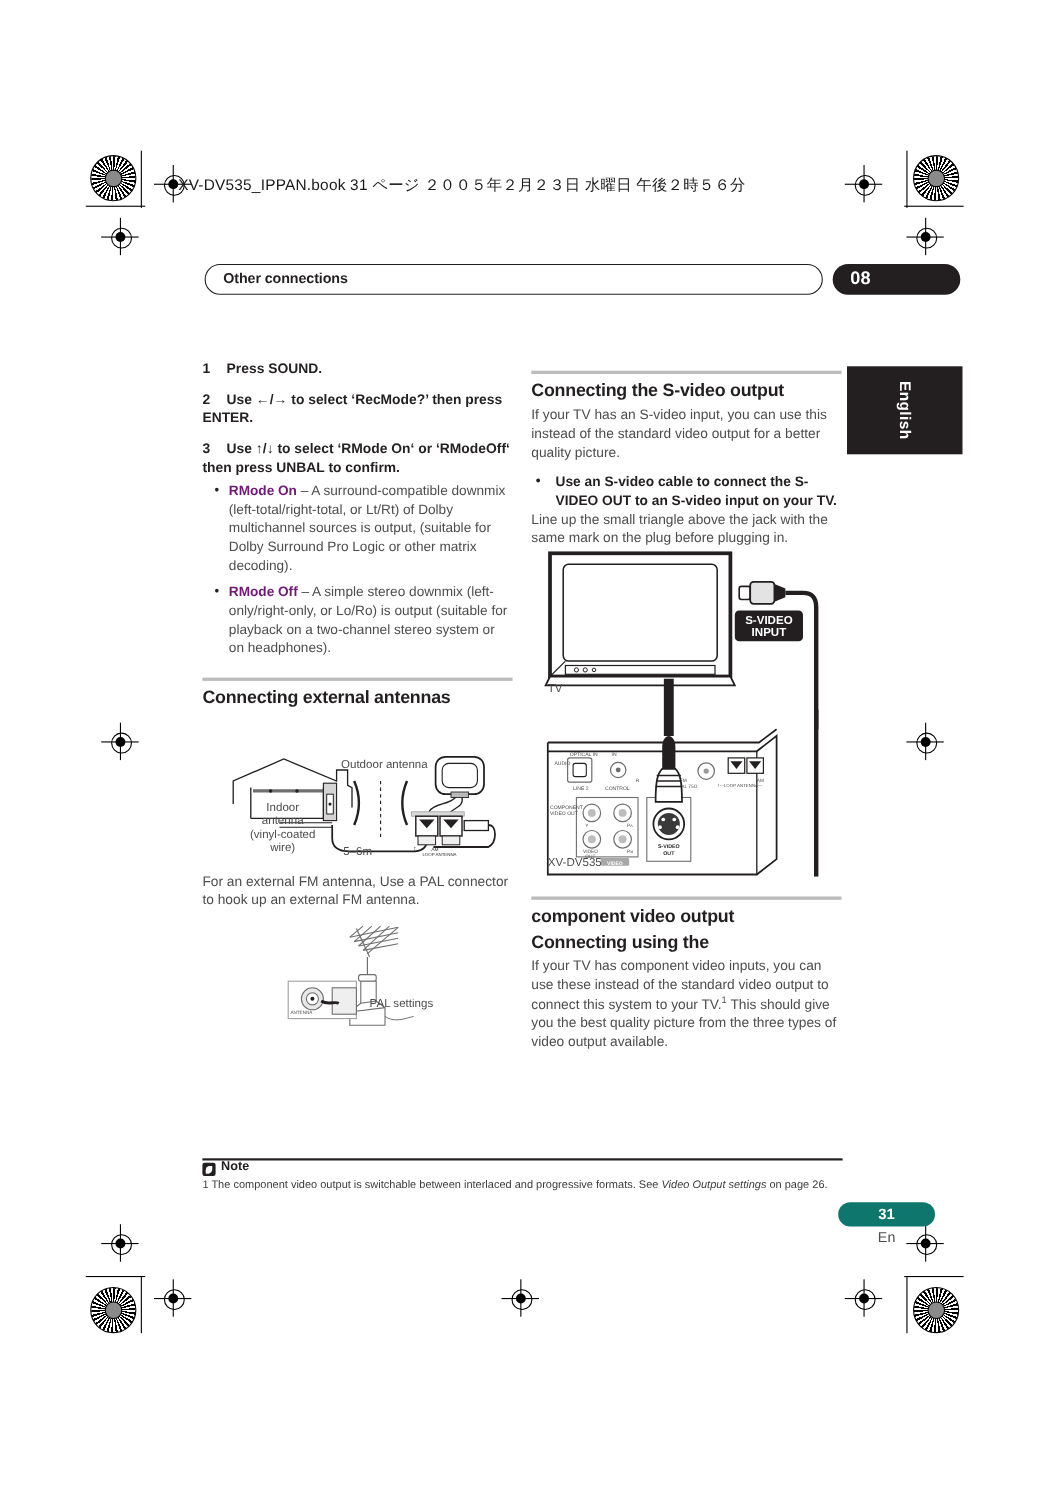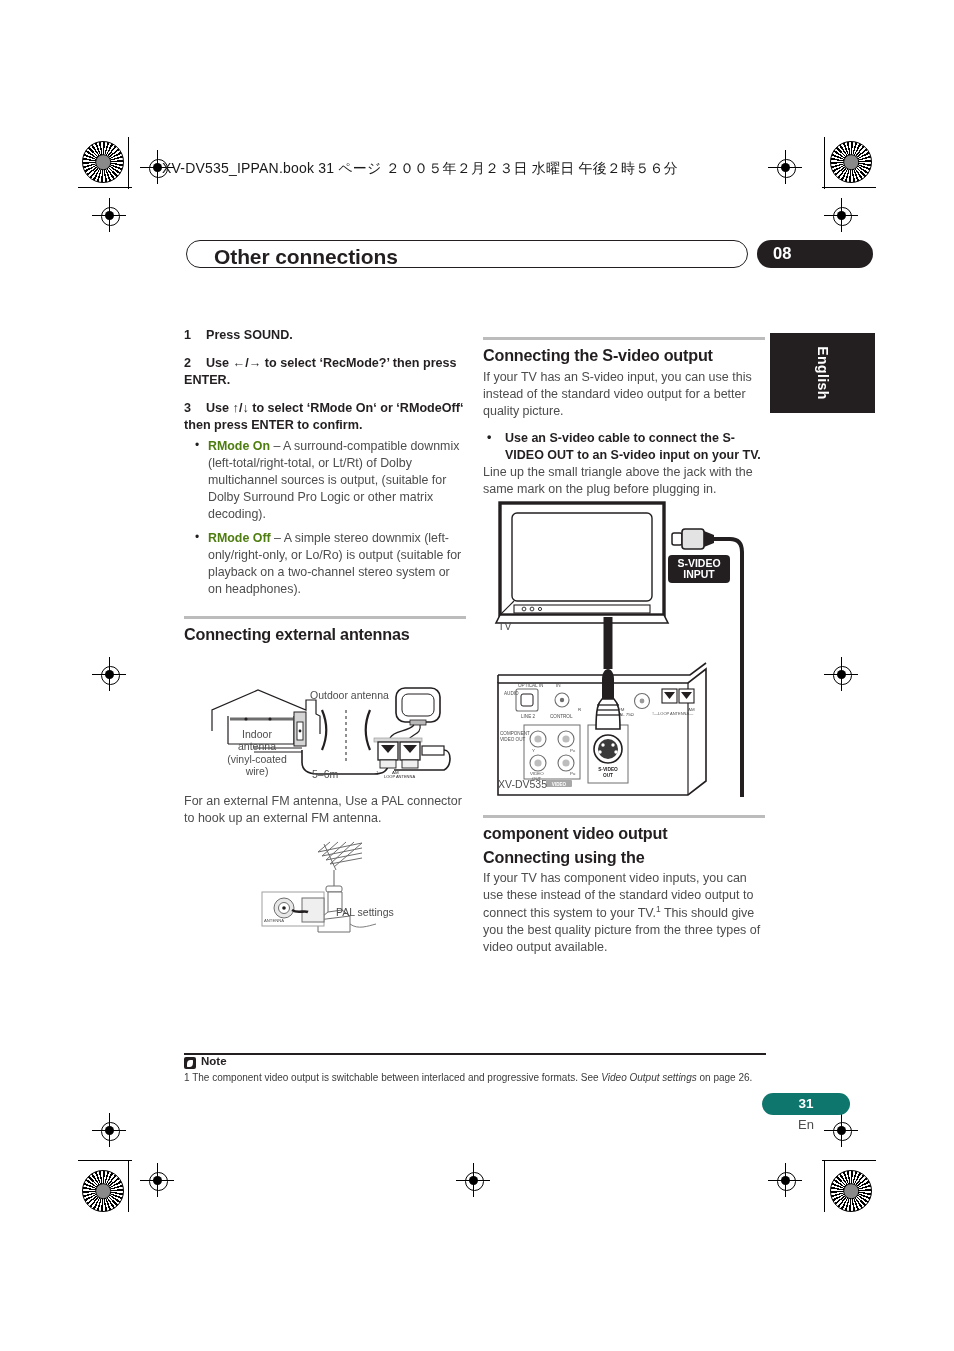--- a/index.html
+++ b/index.html
@@ -22,43 +22,43 @@
      background:#000;border-radius:50%;}
   .crop{position:absolute;background:#000;}
 
   
   .bookhead{position:absolute;left:162px;top:160px;font-size:14px;color:#1a1a1a;
      letter-spacing:.2px;white-space:nowrap;}
 
   
   .titlebar{position:absolute;left:186px;top:240px;width:562px;height:28px;
      border:1.4px solid #231f20;border-radius:14px;box-sizing:border-box;}
-  .titlebar span{position:absolute;left:16px;top:4px;font-size:21px;font-weight:bold;
-     letter-spacing:-.1px;margin-left:11px;}
+  .titlebar span{position:absolute;left:16px;top:4px;font-size:13px;font-weight:bold;
+     letter-spacing:-.1px;}
   .chapnum{position:absolute;left:757px;top:240px;width:116px;height:28px;background:#231f20;
      border-radius:14px;}
   .chapnum span{position:absolute;left:16px;top:4px;color:#fff;font-size:16.5px;font-weight:bold;}
 
   
   .langtab{position:absolute;left:770px;top:333px;width:105px;height:80px;background:#231f20;}
   .langtab span{position:absolute;left:50%;top:50%;transform:translate(-50%,-50%) rotate(90deg);
      color:#fff;font-size:14px;font-weight:bold;letter-spacing:.4px;white-space:nowrap;}
 
   
   .col{position:absolute;width:282px;}
   .colL{left:184px;top:327px;}
   .colR{left:483px;top:327px;}
 
   .step{font-size:12.6px;font-weight:bold;line-height:1.35;margin:0 0 11px 0;}
   .step .n{display:inline-block;width:22px;}
   .blist{margin:0;padding:0;list-style:none;}
   .blist li{position:relative;padding-left:24px;font-size:12.4px;line-height:1.37;
      color:#4d4d4d;margin-bottom:7px;}
   .blist li::before{content:"\2022";position:absolute;left:11px;top:-1px;color:#231f20;font-size:12px;}
-  .blist b{color:#4d7c0f;}
+  .blist b{color:#701a75;}
 
   h2.sec{font-size:16.2px;font-weight:bold;margin:0 0 4px 0;line-height:1.15;letter-spacing:-.2px;}
   .secrule{height:3px;background:#bcbcbc;margin:18px 0 6px 0;}
   p.body{font-size:12.5px;line-height:1.36;color:#4d4d4d;margin:0 0 10px 0;}
   .bulletlead{position:relative;padding-left:22px;font-weight:bold;font-size:12.5px;line-height:1.37;}
   .bulletlead::before{content:"\2022";position:absolute;left:4px;top:-1px;}
   sup.fn{font-size:8.5px;vertical-align:super;}
 
   
   .noterule{position:absolute;left:184px;top:1053px;width:582px;height:2.4px;background:#231f20;}
@@ -187,21 +187,21 @@
 
     <p class="step">
       <span class="n">1</span><span>Press SOUND.</span>
     </p>
 
     <p class="step">
       <span class="n">2</span><span>Use ←/→ to select ‘RecMode?’ then press ENTER.</span>
     </p>
 
     <p class="step" style="margin-bottom:4px;">
-      <span class="n">3</span><span>Use ↑/↓ to select ‘RMode On‘ or ‘RModeOff‘ then press ENTER to confirm.</span>
+      <span class="n">3</span><span>Use ↑/↓ to select ‘RMode On‘ or ‘RModeOff‘ then press UNBAL to confirm.</span>
     </p>
 
     <ul class="blist">
       <li><b>RMode On</b><span> – A surround-compatible downmix (left-total/right-total, or Lt/Rt) of Dolby multichannel sources is output, (suitable for Dolby Surround Pro Logic or other matrix decoding).</span></li>
       <li><b>RMode Off</b><span> – A simple stereo downmix (left-only/right-only, or Lo/Ro) is output (suitable for playback on a two-channel stereo system or on headphones).</span></li>
     </ul>
 
     <div class="secrule"></div>
     <h2 class="sec">Connecting external antennas</h2>
   </div>

